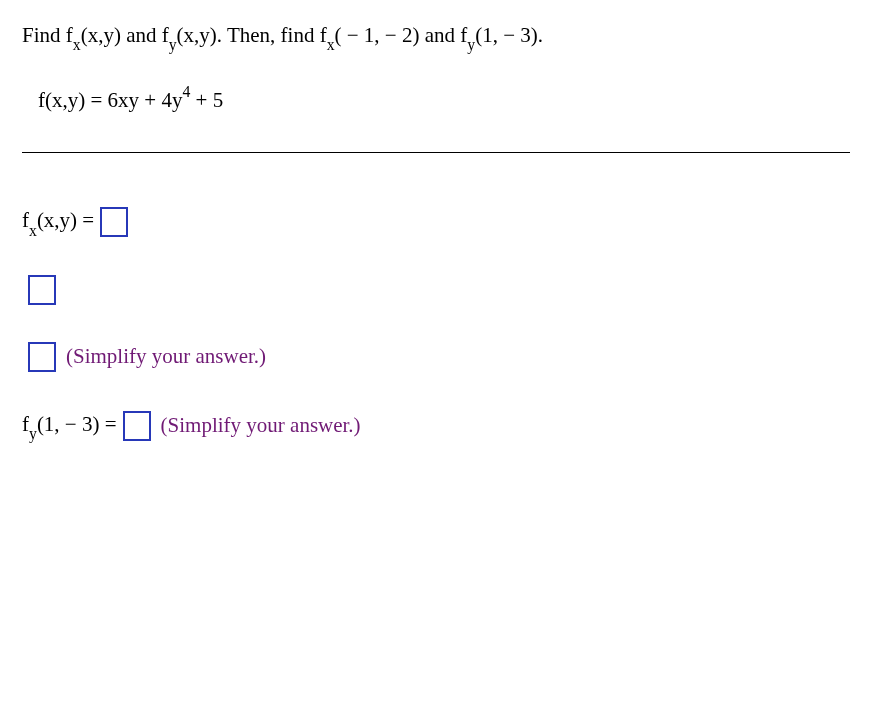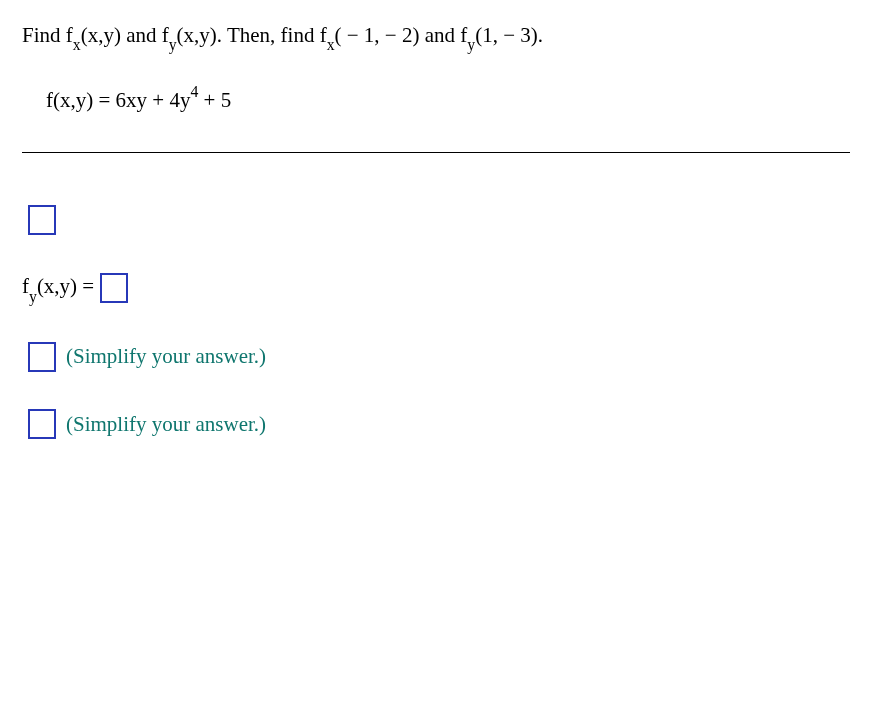--- a/index.html
+++ b/index.html
@@ -10,21 +10,21 @@
       padding: 20px 22px;
       width: 872px;
       height: 724px;
       background: #fff;
     }
     .problem-statement {
       line-height: 1.5;
       margin-bottom: 28px;
     }
     .equation {
-      margin-left: 24px;
+      margin-left: 16px;
       margin-bottom: 36px;
       line-height: 1.5;
     }
     .divider {
       border: none;
       border-top: 1px solid #000;
       margin: 0 0 52px 0;
     }
     .answer-line {
       margin-bottom: 36px;
@@ -47,21 +47,21 @@
     .input-box {
       display: inline-block;
       width: 28px;
       height: 30px;
       border: 2px solid #2738b8;
       background: #fff;
       margin: 0 6px;
       vertical-align: middle;
     }
     .hint {
-      color: #0f766e;
+      color: #701a75;
       margin-left: 4px;
     }
     .math-text {
       white-space: nowrap;
     }
   </style>
 </head>
 <body>
 
 <div class="problem-statement">
@@ -72,31 +72,34 @@
 
 <div class="equation">
   <span class="math-text">
     <span>f(x,y) = 6xy + 4y</span><span class="sup">4</span><span> + 5</span>
   </span>
 </div>
 
 <hr class="divider">
 
 <div class="answer-line">
+  <span class="math-text">
+    <span>f</span><span class="sub">x</span><span>(x,y) = </span>
+  </span>
   <span class="input-box"></span>
 </div>
 
 <div class="answer-line">
-  <span class="math-text">
-    <span>f</span><span class="sub">y</span><span>(x,y) = </span>
-  </span>
   <span class="input-box"></span>
 </div>
 
 <div class="answer-line">
   <span class="input-box"></span>
   <span class="hint">(Simplify your answer.)</span>
 </div>
 
 <div class="answer-line">
+  <span class="math-text">
+    <span>f</span><span class="sub">y</span><span>(1, − 3) = </span>
+  </span>
   <span class="input-box"></span>
   <span class="hint">(Simplify your answer.)</span>
 </div>
 
 </body></html>

